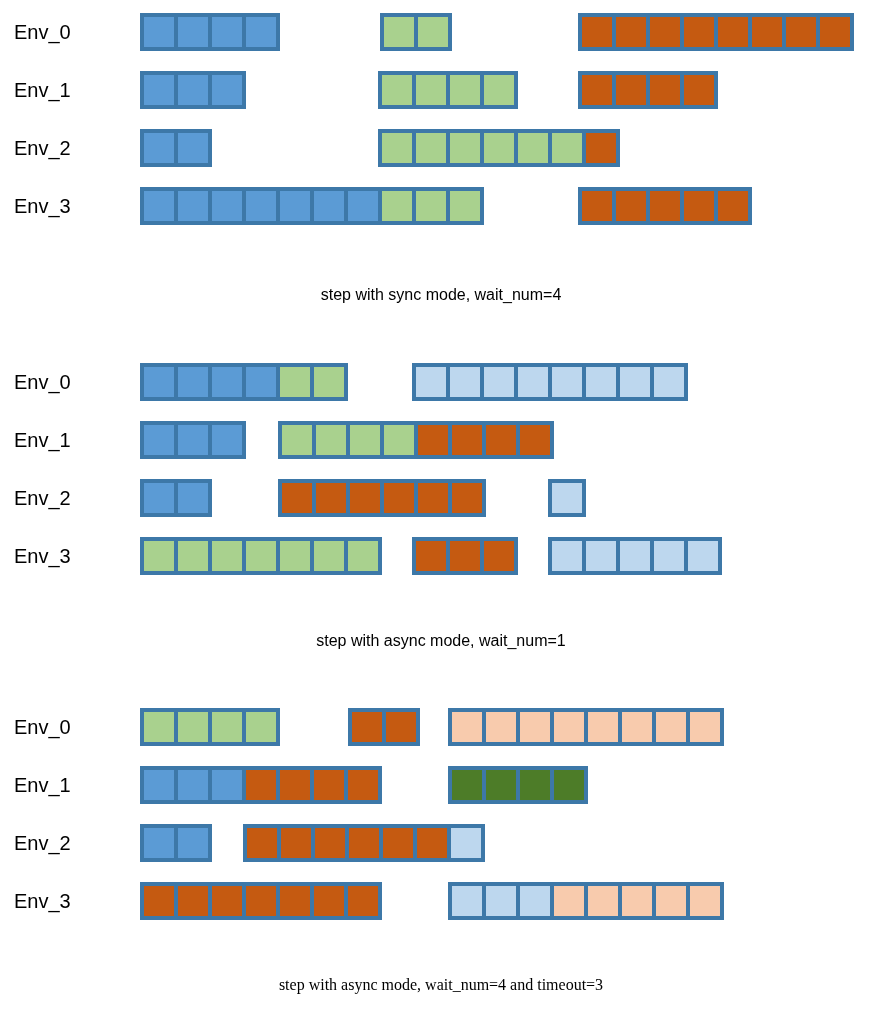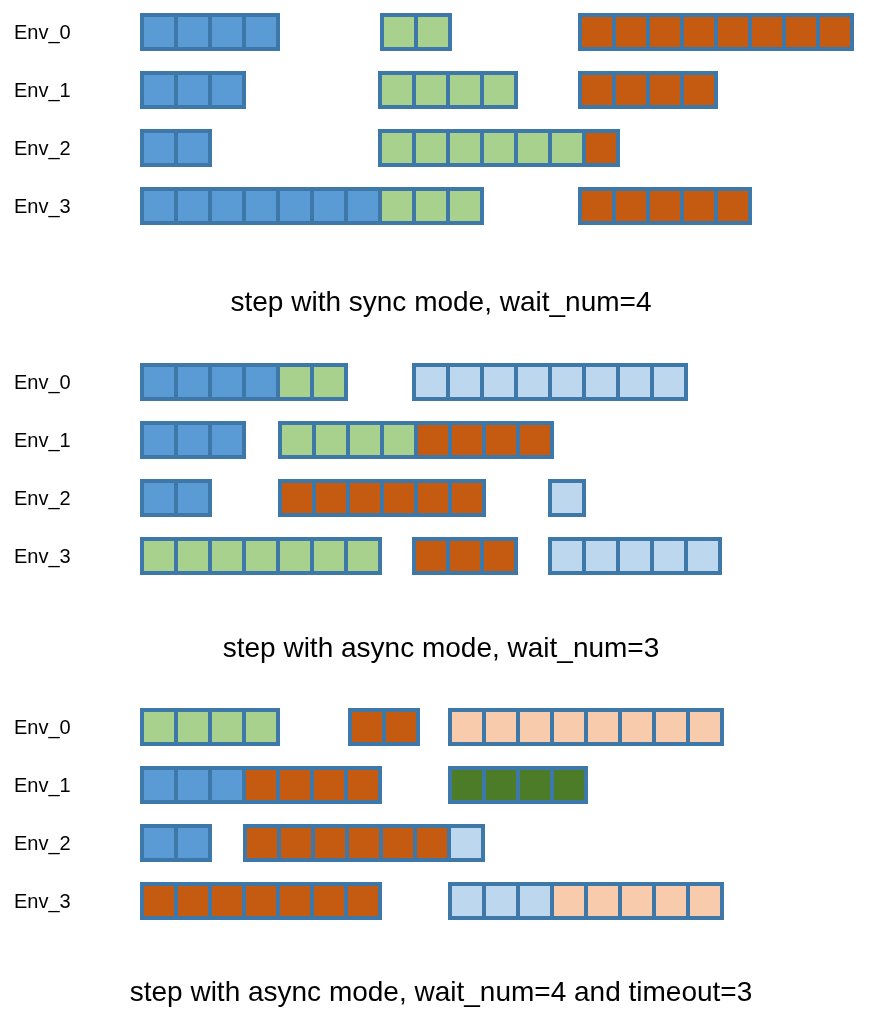--- a/index.html
+++ b/index.html
@@ -45,21 +45,21 @@
   }
   .cell:last-child{margin-right:0;}
   .c-blue{background:#5b9bd5;}
   .c-lightblue{background:#bdd7ee;}
   .c-green{background:#a9d18e;}
   .c-darkgreen{background:#4d7c28;}
   .c-orange{background:#c55a11;}
   .c-peach{background:#f8cbad;}
   .caption{
     text-align:center;
-    font-size:28px;
+    font-size:16px;
     color:#000000;
     white-space:nowrap;
   }
 </style>
 </head>
 <body>
 
 <div id="figure-root">
     <div class="panel" style="position: absolute; left: 0px; top: 8px; width: 882px;">
       <div class="row" style="position: absolute; left: 0px; top: 0px; width: 882px;">
@@ -221,21 +221,21 @@
         </div>
         <div class="bar" style="left: 548px;">
           <div class="cell c-lightblue"></div>
           <div class="cell c-lightblue"></div>
           <div class="cell c-lightblue"></div>
           <div class="cell c-lightblue"></div>
           <div class="cell c-lightblue"></div>
         </div>
       </div>
     </div>
-    <div class="caption" style="position: absolute; left: 0px; top: 632px; width: 882px;">step with async mode, wait_num=3</div>
+    <div class="caption" style="position: absolute; left: 0px; top: 632px; width: 882px;">step with async mode, wait_num=1</div>
     <div class="panel" style="position: absolute; left: 0px; top: 703px; width: 882px;">
       <div class="row" style="position: absolute; left: 0px; top: 0px; width: 882px;">
         <div class="row-label">Env_0</div>
         <div class="bar" style="left: 140px;">
           <div class="cell c-green"></div>
           <div class="cell c-green"></div>
           <div class="cell c-green"></div>
           <div class="cell c-green"></div>
         </div>
         <div class="bar" style="left: 348px;">
@@ -303,14 +303,14 @@
           <div class="cell c-lightblue"></div>
           <div class="cell c-lightblue"></div>
           <div class="cell c-peach"></div>
           <div class="cell c-peach"></div>
           <div class="cell c-peach"></div>
           <div class="cell c-peach"></div>
           <div class="cell c-peach"></div>
         </div>
       </div>
     </div>
-    <div class="caption" style="position: absolute; left: 0px; top: 976px; width: 882px;">step with async mode, wait_num=4 and timeout=3</div>
+    <div class="caption" style="position: absolute; left: 0px; top: 976px; width: 882px; font-family: Liberation Serif, serif;">step with async mode, wait_num=4 and timeout=3</div>
   </div>
 
 </body></html>

